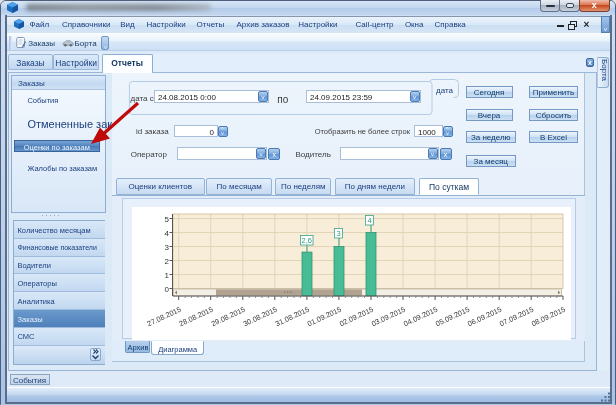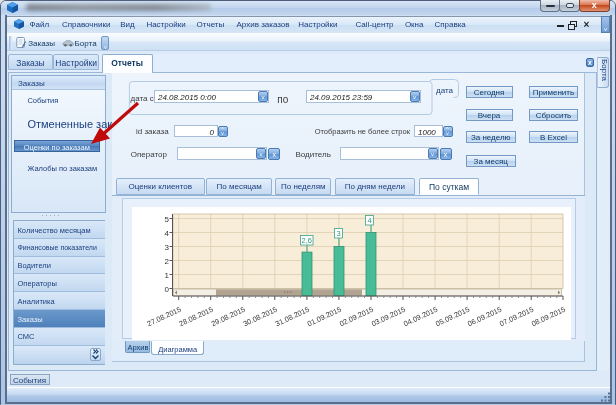--- a/index.html
+++ b/index.html
@@ -8,21 +8,21 @@
 .t8 { font-size:8px; color:#1c3f7f; }
 .dd { width:10px; height:11px;
   background:linear-gradient(180deg,#b2d0f0 0%,#7fabde 48%,#5e94d2 52%,#87b4e6 100%);
   border:1px solid #4a7ab2; border-radius:2px; color:#fff; font-size:6px;
   text-align:center; line-height:10px; }
 .btn { height:12px;
   background:linear-gradient(180deg,#eef5fd 0%,#d0e2f5 48%,#b7d2ee 52%,#cde0f4 100%);
   border:1px solid #7499c4; border-radius:0;
   font-size:8px; color:#123c6a; text-align:center; padding-top:1px; }
 .field { background:#fff; border:1px solid #a9bfd9; font-size:8px;
-  color:#1a1a1a; padding:1.5px 0 0 3px;font-style:italic; }
+  color:#1a1a1a; padding:1.5px 0 0 3px; }
 .ctab { top:177.5px; height:17px; font-size:8px; color:#1c3f7f;
   background:linear-gradient(180deg,#e4effb,#c6daf1);
   border:1px solid #94b2d4; border-radius:2px 2px 0 0;
   text-align:center; padding-top:3.5px; }
 .navitem { left:0; width:91px; height:17.8px; font-size:7.5px; color:#1c3f7f;
   background:linear-gradient(180deg,#d9e8f8 0%,#c2d8f0 100%);
   border-bottom:1px solid #a0bcdc; padding:4.5px 0 0 4px; }
 </style></head>
 <body>
 

